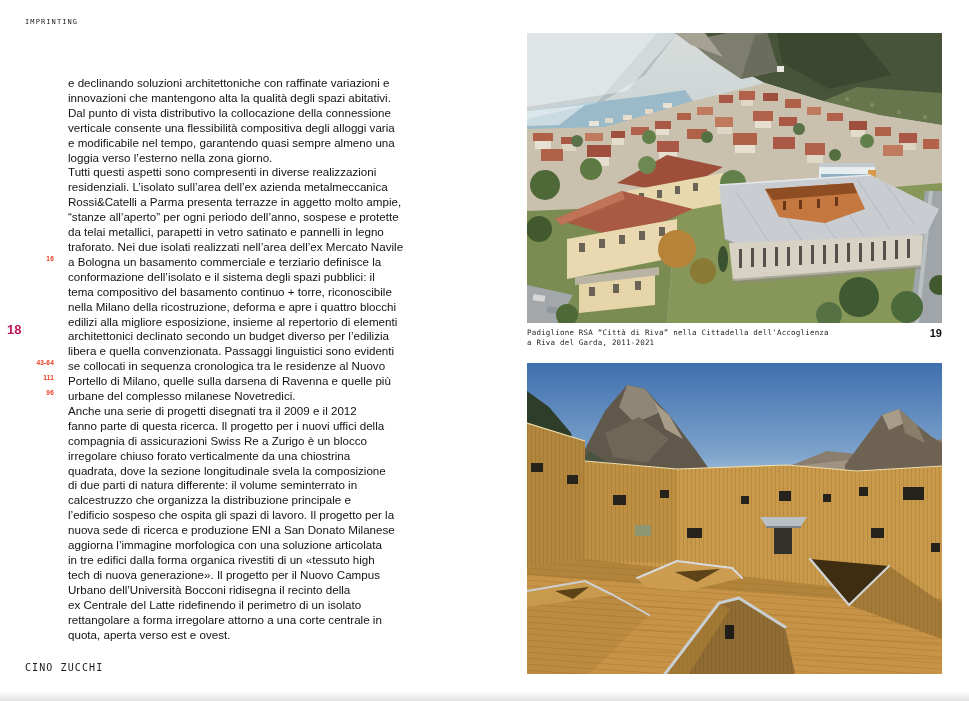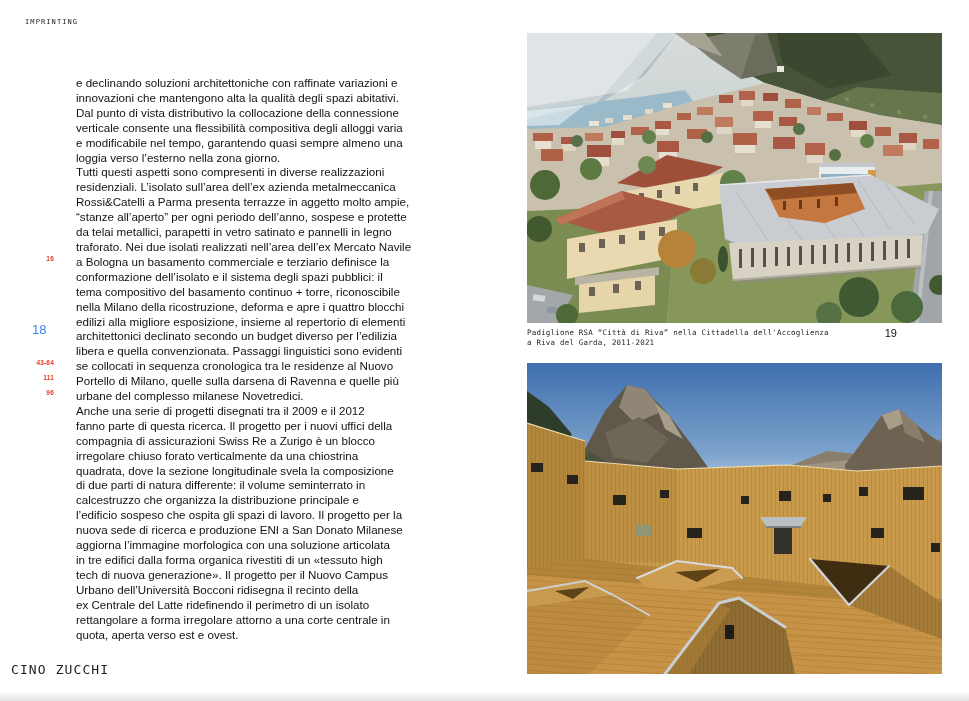--- a/index.html
+++ b/index.html
@@ -6,42 +6,42 @@
   body{
     width:969px;height:701px;position:relative;overflow:hidden;
     background:#ffffff;font-family:"Liberation Sans",sans-serif;
   }
   .mono{font-family:"DejaVu Sans Mono",monospace;}
   .running-head{
     position:absolute;left:25px;top:18px;font-size:7px;letter-spacing:1.1px;
     color:#1d1d1d;
   }
   .running-foot{
-    position:absolute;left:11px;top:662px;font-size:13px;letter-spacing:1.1px;
+    position:absolute;left:25px;top:662px;font-size:10px;letter-spacing:1.1px;
     color:#1d1d1d;
   }
   .text-col{
     position:absolute;left:68px;top:76px;width:445px;
-    font-size:11.6px;line-height:14.9px;color:#121212;margin-left:8px;
+    font-size:11.6px;line-height:14.9px;color:#121212;
   }
   .text-col p{margin:0;white-space:pre;}
   .pageno-left{
-    position:absolute;left:32px;top:322px;font-size:13px;font-weight:normal;color:#3b82f6;
+    position:absolute;left:7px;top:322px;font-size:13px;font-weight:bold;color:#be185d;
   }
   .mref{
     position:absolute;left:12px;width:42px;text-align:right;
     font-size:6.5px;font-weight:bold;color:#e8391f;letter-spacing:.2px;
   }
   .caption{
     position:absolute;left:527px;top:328px;width:360px;
     font-size:7.5px;line-height:9.8px;color:#242424;white-space:pre;letter-spacing:.2px;
   }
   .pageno-right{
-    position:absolute;left:855px;top:327px;width:42px;text-align:right;
-    font-size:11px;font-weight:normal;color:#111;
+    position:absolute;left:900px;top:327px;width:42px;text-align:right;
+    font-size:11px;font-weight:bold;color:#111;
   }
   .photo{position:absolute;left:527px;overflow:hidden;background:#ccc;}
   .photo svg{display:block;}
   .photo-top{top:33px;width:415px;height:290px;}
   .photo-bottom{top:363px;width:415px;height:311px;}
   .bottom-fade{
     position:absolute;left:0;bottom:0;width:969px;height:10px;
     background:linear-gradient(#ffffff,#e2e2e2);
   }
 </style>

